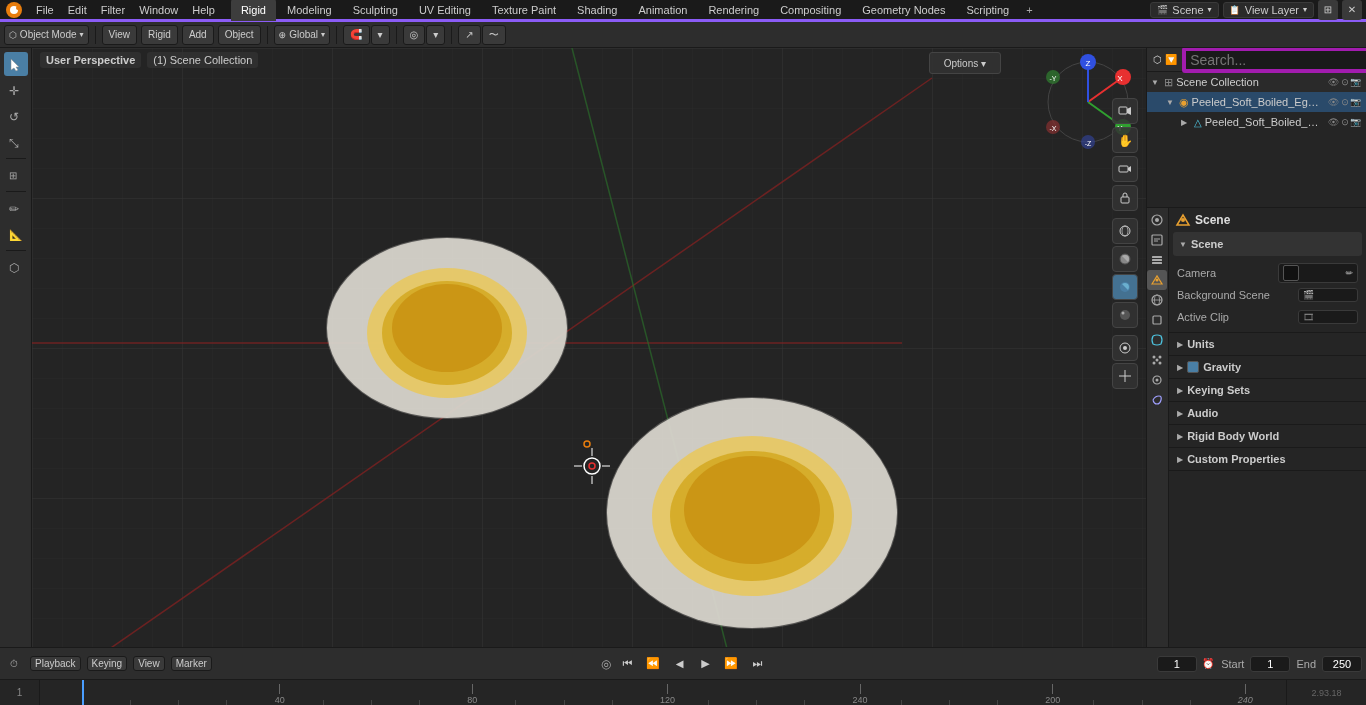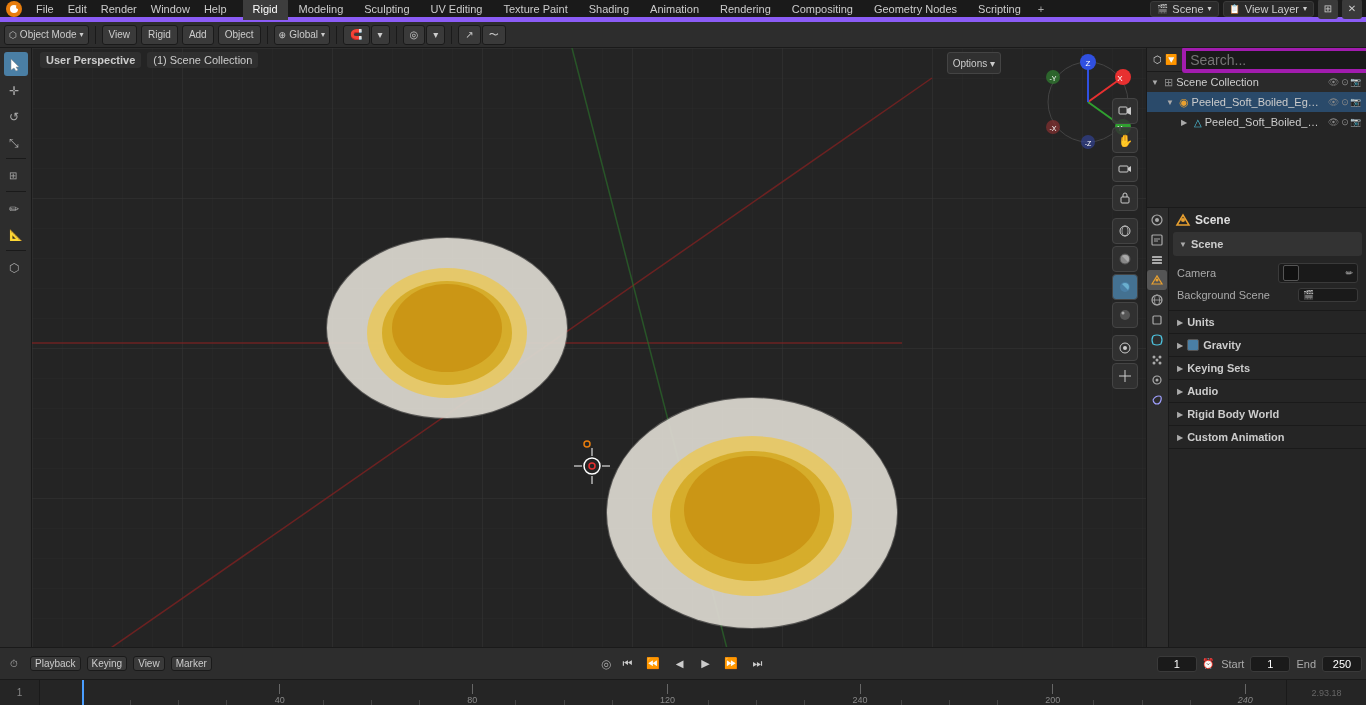--- a/index.html
+++ b/index.html
@@ -1,19 +1,19 @@
 <!DOCTYPE html>
 <html><head>
   <meta charset="utf-8">
   <style>
     * { margin: 0; padding: 0; box-sizing: border-box; }
     body { width: 1366px; height: 705px; overflow: hidden; background: #1a1a1a; font-family: 'Segoe UI', Arial, sans-serif; font-size: 11px; color: #ccc; }
 
     
-    #top-menu { display: flex; align-items: center; height: 22px; background: #1a1a1a; border-bottom: 5px solid #8b5cf6; padding: 0 4px; gap: 2px; }
+    #top-menu { display: flex; align-items: center; height: 22px; background: #1a1a1a; border-bottom: 3px solid #8b5cf6; padding: 0 4px; gap: 2px; }
     .menu-logo { width: 20px; height: 20px; display: flex; align-items: center; justify-content: center; margin-right: 4px; }
     .menu-item { padding: 2px 6px; font-size: 11px; color: #ccc; cursor: pointer; border-radius: 3px; }
     .menu-tabs { display: flex; align-items: center; gap: 1px; margin-left: 8px; flex: 1; }
     .menu-tab { padding: 2px 10px; font-size: 11px; color: #ccc; cursor: pointer; border-radius: 3px 3px 0 0; height: 22px; display: flex; align-items: center; }
     .menu-tab.active { background: #3d3d3d; color: #fff; }
     .add-tab { color: #aaa; padding: 2px 6px; cursor: pointer; }
     .menu-right { display: flex; align-items: center; gap: 4px; margin-left: auto; }
     .scene-selector { background: #2a2a2a; border: 1px solid #3a3a3a; color: #ccc; padding: 1px 6px; font-size: 11px; border-radius: 3px; display: flex; align-items: center; gap: 4px; }
     .view-layer-selector { background: #2a2a2a; border: 1px solid #3a3a3a; color: #ccc; padding: 1px 6px; font-size: 11px; border-radius: 3px; display: flex; align-items: center; gap: 4px; }
 
@@ -79,21 +79,21 @@
     .timeline-frame { background: #1a1a1a; border: 1px solid #3a3a3a; color: #fff; padding: 1px 4px; font-size: 11px; border-radius: 3px; width: 40px; text-align: center; }
     .timeline-label { font-size: 11px; color: #aaa; }
     .timeline-value { background: #1a1a1a; border: 1px solid #3a3a3a; color: #fff; padding: 1px 4px; font-size: 11px; border-radius: 3px; width: 40px; text-align: center; }
     .timeline-sep { flex: 1; }
 
     
     #scrubber { height: 26px; background: #252525; display: flex; align-items: center; padding: 0; position: relative; border-top: 1px solid #1a1a1a; }
     .scrubber-track { flex: 1; height: 100%; background: #252525; position: relative; overflow: hidden; margin-left: 42px; }
     .scrubber-left-num { width: 40px; display: flex; align-items: center; justify-content: center; font-size: 10px; color: #888; border-right: 1px solid #1a1a1a; height: 100%; }
     .scrubber-status { width: 80px; display: flex; align-items: center; justify-content: center; font-size: 10px; color: #888; border-left: 1px solid #1a1a1a; height: 100%; }
-    .vp-btn { background: rgba(50,50,50,0.85); border: 1px solid #444; border-radius: 3px; color: #ccc; padding: 2px 5px; font-size: 10px; cursor: pointer; height: 22px; display: flex; align-items: center; }
+    .vp-btn { background: rgba(50,50,50,0.85); border: 1px solid #444; border-radius: 3px; color: #ccc; padding: 2px 14px; font-size: 10px; cursor: pointer; height: 22px; display: flex; align-items: center; }
 
     
     .right-view-btns { position: absolute; right: 8px; top: 50px; display: flex; flex-direction: column; gap: 3px; z-index: 10; }
     .rv-btn { width: 26px; height: 26px; background: rgba(50,50,50,0.85); border-radius: 4px; display: flex; align-items: center; justify-content: center; cursor: pointer; color: #ccc; font-size: 12px; border: 1px solid #444; }
     .pi-icon { width: 20px; height: 20px; border-radius: 3px; display: flex; align-items: center; justify-content: center; cursor: pointer; font-size: 9px; color: #aaa; }
     .pi-icon.active { background: #5a5a5a; }
 
     
     .axes-gizmo { position: absolute; top: 4px; right: 8px; z-index: 10; }
 
@@ -117,21 +117,21 @@
 <div id="top-menu">
   <div class="menu-logo">
     <svg width="18" height="18" viewBox="0 0 18 18">
       <circle cx="9" cy="9" r="8" fill="#e87d0d"></circle>
       <circle cx="9" cy="9" r="4" fill="#fff"></circle>
       <circle cx="13" cy="7" r="2" fill="#e87d0d"></circle>
     </svg>
   </div>
   <div class="menu-item">File</div>
   <div class="menu-item">Edit</div>
-  <div class="menu-item">Render</div>
+  <div class="menu-item">Filter</div>
   <div class="menu-item">Window</div>
   <div class="menu-item">Help</div>
 
   <div class="menu-tabs">
     <div class="menu-tab active">Rigid</div>
     <div class="menu-tab">Modeling</div>
     <div class="menu-tab">Sculpting</div>
     <div class="menu-tab">UV Editing</div>
     <div class="menu-tab">Texture Paint</div>
     <div class="menu-tab">Shading</div>
@@ -533,20 +533,27 @@
             </div>
 
             <div class="prop-row">
               <span class="prop-label">Background Scene</span>
               <div class="prop-value" style="min-width:60px;">
                 <span style="font-size:9px;color:#888;">🎬</span>
                 <span style="flex:1; font-size:10px; color:#888;"></span>
               </div>
             </div>
 
+            <div class="prop-row">
+              <span class="prop-label">Active Clip</span>
+              <div class="prop-value" style="min-width:60px;">
+                <span style="font-size:9px;color:#888;">🎞</span>
+                <span style="flex:1; font-size:10px; color:#888;"></span>
+              </div>
+            </div>
           </div>
         </div>
 
         <div class="prop-section">
           <div class="prop-row-collapsible">
             <span class="prop-section-arrow">▶</span>
             <span class="prop-section-title">Units</span>
           </div>
         </div>
 
@@ -575,21 +582,21 @@
         <div class="prop-section">
           <div class="prop-row-collapsible">
             <span class="prop-section-arrow">▶</span>
             <span class="prop-section-title">Rigid Body World</span>
           </div>
         </div>
 
         <div class="prop-section">
           <div class="prop-row-collapsible">
             <span class="prop-section-arrow">▶</span>
-            <span class="prop-section-title">Custom Animation</span>
+            <span class="prop-section-title">Custom Properties</span>
           </div>
         </div>
 
       </div>
     </div>
   </div>
 </div>
 
 <div id="timeline">
   <div style="font-size:10px;color:#aaa;width:20px;text-align:center;">⏱</div>

